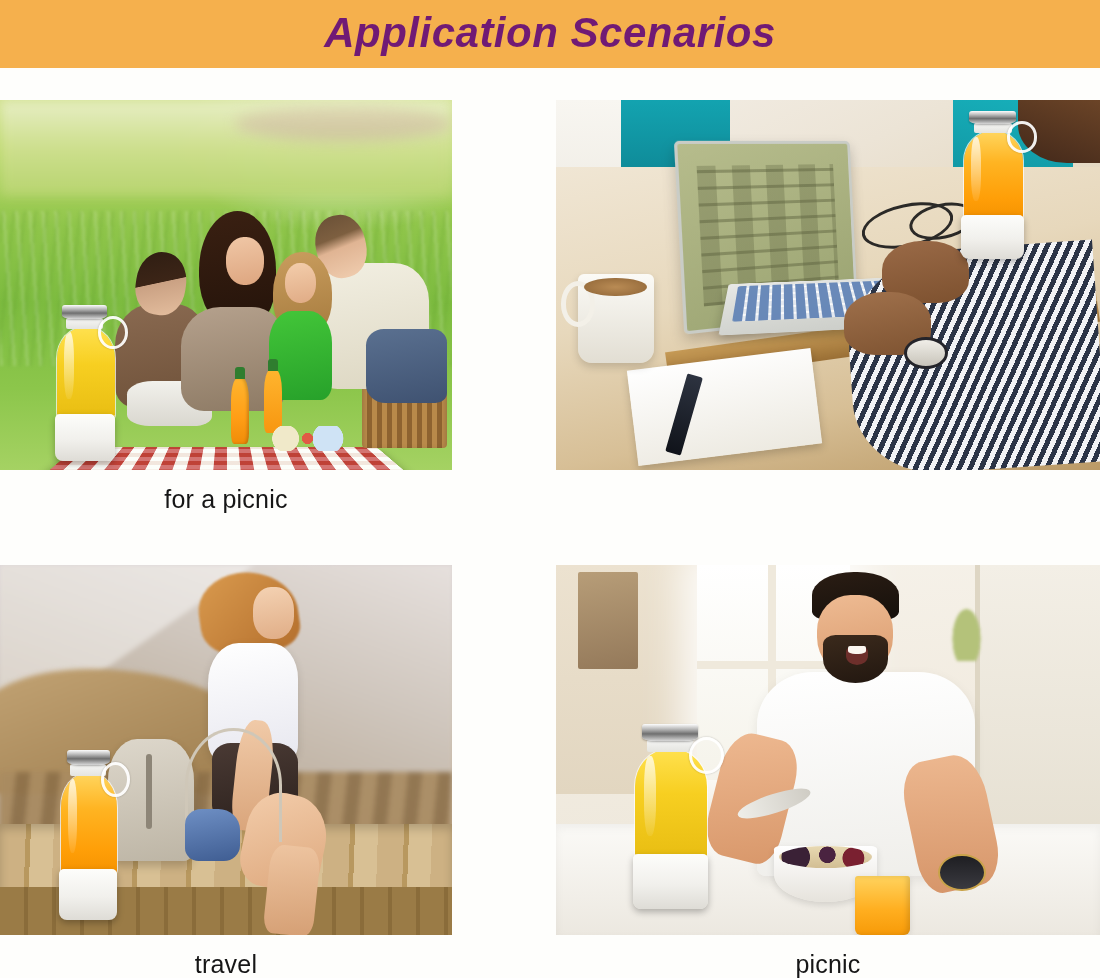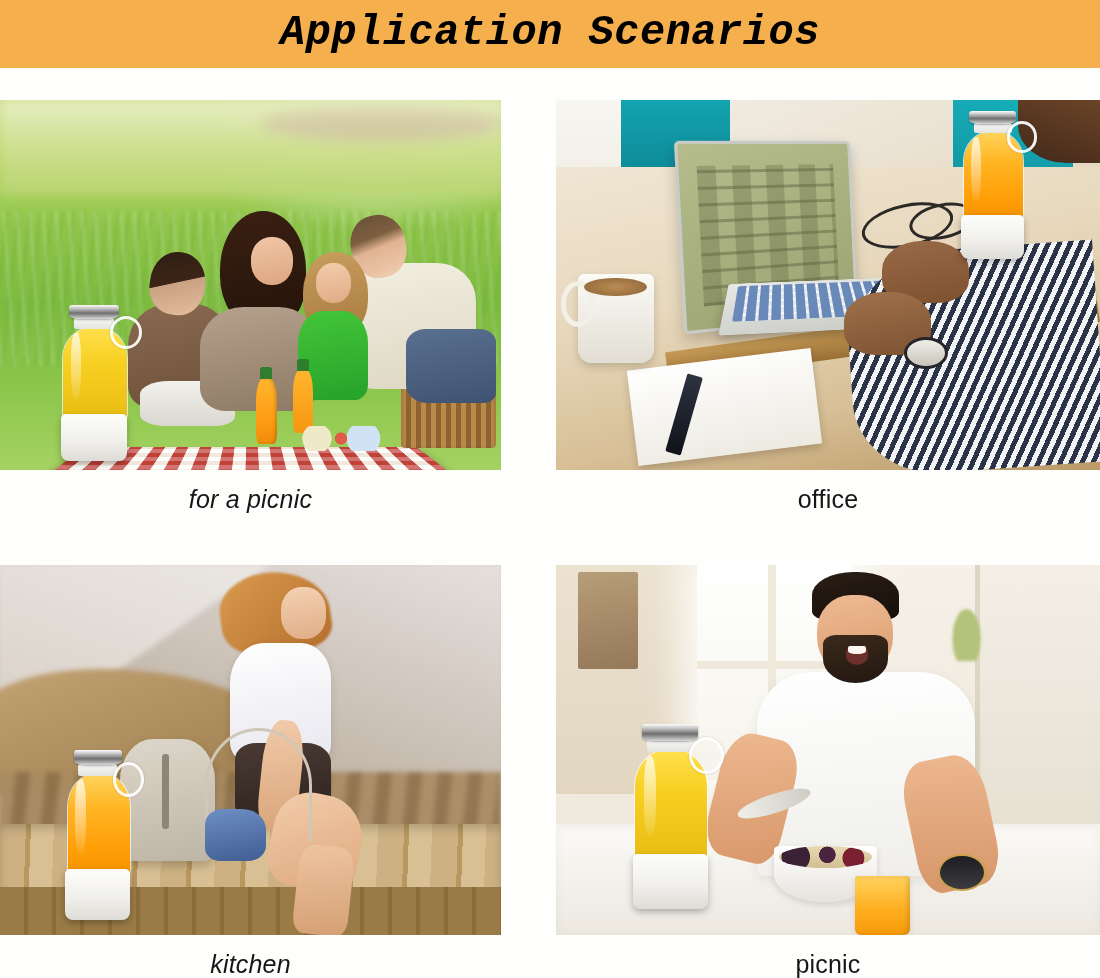--- a/index.html
+++ b/index.html
@@ -26,26 +26,26 @@
     position: absolute;
     left: 0; top: 0;
     width: 1100px;
     height: 68px;
     background: #f5b04d;
     display: flex;
     align-items: center;
     justify-content: center;
   }
   .banner-title {
-    font-family: Liberation Mono, monospace;
+    font-family: Liberation Sans, sans-serif;
     font-weight: bold;
     font-style: italic;
     font-size: 42px;
     letter-spacing: 0.5px;
-    color: #000000;
+    color: #701a75;
     white-space: nowrap;
     line-height: 1;
     margin-top: -2px;
   }
 
   
   .grid {
     position: absolute;
     left: 0;
     top: 100px;
@@ -56,21 +56,21 @@
     left: 0;
     width: 1100px;
   }
   .row-1 { top: 0px; }
   .row-2 { top: 465px; }
 
   .cell {
     position: absolute;
     top: 0;
   }
-  .cell-left  { left: 0px;   width: 501px; font-style: italic; }
+  .cell-left  { left: 0px;   width: 452px; }
   .cell-right { left: 556px; width: 544px; }
 
   .photo {
     position: relative;
     width: 100%;
     height: 370px;
     overflow: hidden;
     background: #dcdcd4;
   }
   .row-2 .photo { height: 370px; }
@@ -495,23 +495,20 @@
                 <div class="bt-fill-juice"></div>
                 <div class="bt-gloss"></div>
               </div>
               <div class="bt-base"></div>
               <div class="bt-neck"></div>
               <div class="bt-ring"></div>
               <div class="bt-cap"></div>
             </div>
           </div>
         </div>
-        <div class="caption">
-          <span class="caption-text">office</span>
-        </div>
       </div>
     </div>
 
     <div class="row row-2">
 
       <div class="cell cell-left">
         <div class="photo">
           <div class="travel">
             <div class="layer mountain"></div>
             <div class="layer ridge"></div>
@@ -535,21 +532,21 @@
                 <div class="bt-gloss"></div>
               </div>
               <div class="bt-base"></div>
               <div class="bt-neck"></div>
               <div class="bt-ring"></div>
               <div class="bt-cap"></div>
             </div>
           </div>
         </div>
         <div class="caption">
-          <span class="caption-text">kitchen</span>
+          <span class="caption-text">travel</span>
         </div>
       </div>
 
       <div class="cell cell-right">
         <div class="photo">
           <div class="kitchen">
             <div class="layer wall-l"></div>
             <div class="layer frame-l"></div>
             <div class="layer window"></div>
             <div class="layer mullion-v"></div>

